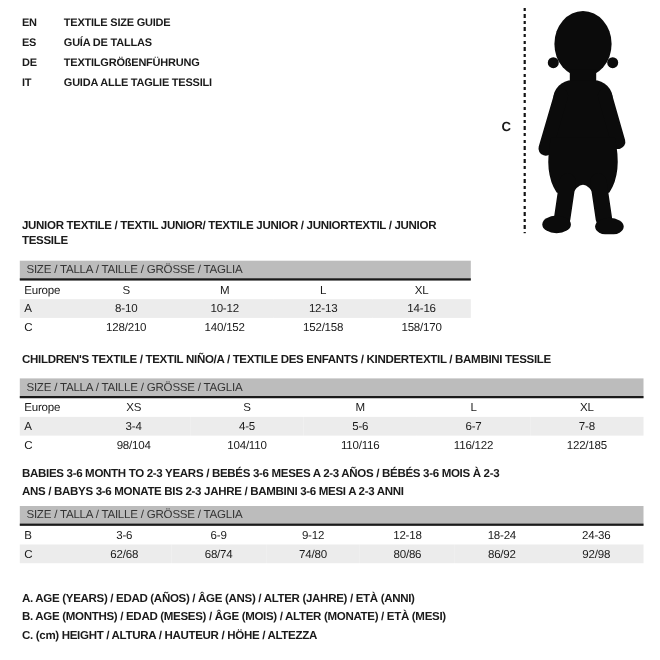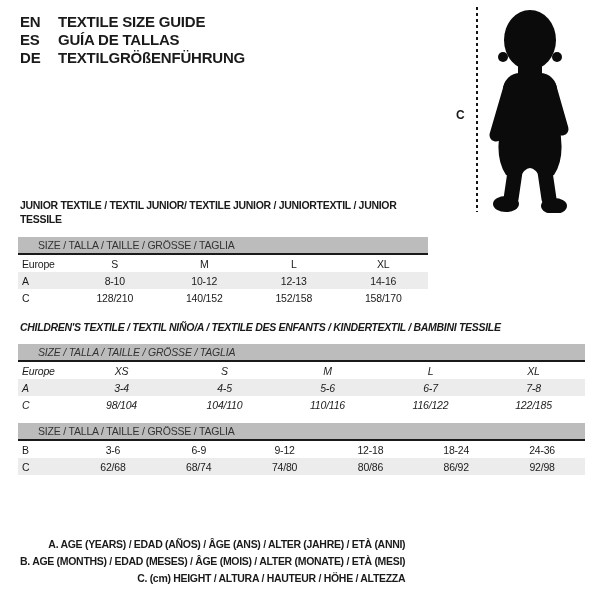--- a/index.html
+++ b/index.html
@@ -8,76 +8,80 @@
     position: relative;
     background: #ffffff;
     font-family: "Liberation Sans", sans-serif;
     color: #1a1a1a;
     overflow: hidden;
   }
   .abs { position: absolute; }
 
   
   .langs { left: 20px; top: 13px; }
-  .lang-row { display: flex; font-weight: bold; font-size: 15px; line-height: 18px; letter-spacing: -0.2px; }
+  .lang-row { display: flex; font-weight: bold; font-size: 10px; line-height: 18px; letter-spacing: -0.2px; }
   .lang-code { width: 38px; }
 
   
   .figure { left: 455px; top: 5px; width: 132px; height: 208px; }
   .figure-label { position: absolute; left: 1px; top: 103px; font-weight: bold; font-size: 12px; }
   .dash-line {
     position: absolute; left: 21px; top: 2px; width: 2px; height: 205px;
     background: repeating-linear-gradient(to bottom, #141414 0 3px, transparent 3px 6px);
   }
   .silhouette { position: absolute; left: 31px; top: 2px; }
 
   
   .section { left: 18px; }
   .sec-title { font-weight: bold; font-size: 10.5px; line-height: 14px; letter-spacing: -0.3px; margin-left: 2px; }
   .sec1 { top: 198px; width: 410px; }
-  .sec2 { top: 320px; width: 567px; font-style: italic; }
+  .sec2 { top: 320px; width: 567px; }
   .sec3 { top: 423px; width: 567px; }
   .sec1 .sec-title { margin-bottom: 11px; }
   .sec2 .sec-title { margin-bottom: 10px; }
   .sec3 .sec-title { margin-bottom: 5px; max-width: 452px; line-height: 16px; }
   .size-band {
     background: #bcbcbc;
     border-bottom: 2px solid #1a1a1a;
     height: 18px; line-height: 16px;
     font-size: 10.5px; color: #333333;
-    padding-left: 20px; letter-spacing: -0.2px;
+    padding-left: 6px; letter-spacing: -0.2px;
   }
   table { border-collapse: collapse; table-layout: fixed; width: 100%; }
   col.label-col { width: 52px; }
   td {
     height: 17px; text-align: center; vertical-align: middle;
     font-size: 10.5px; letter-spacing: -0.2px; padding: 0;
   }
   td.row-label { text-align: left; padding-left: 4px; margin-left: 42px; }
   tr:nth-child(even) td { background: #ececec; }
 
   
   .notes { left: 20px; top: 536px; }
-  .note-line { font-weight: bold; font-size: 10.5px; line-height: 17px; letter-spacing: -0.3px; text-align: right; }
+  .note-line { font-weight: bold; font-size: 10.5px; line-height: 17px; letter-spacing: -0.3px; }
 </style>
 </head>
 <body>
 
 <div class="abs langs">
   <div class="lang-row">
     <span class="lang-code">EN</span>
     <span>TEXTILE SIZE GUIDE</span>
   </div>
   <div class="lang-row">
     <span class="lang-code">ES</span>
     <span>GUÍA DE TALLAS</span>
   </div>
   <div class="lang-row">
     <span class="lang-code">DE</span>
     <span>TEXTILGRÖßENFÜHRUNG</span>
+  </div>
+  <div class="lang-row">
+    <span class="lang-code">IT</span>
+    <span>GUIDA ALLE TAGLIE TESSILI</span>
   </div>
 </div>
 
 <div class="abs figure">
   <span class="figure-label">C</span>
   <div class="dash-line"></div>
   <svg class="silhouette" width="88" height="206" viewBox="0 0 88 206" aria-hidden="true">
     <g fill="#0b0b0b" stroke="none">
       <ellipse cx="44" cy="33" rx="26" ry="30"></ellipse>
       <circle cx="17" cy="50" r="5"></circle>
@@ -167,20 +171,21 @@
         <td>104/110</td>
         <td>110/116</td>
         <td>116/122</td>
         <td>122/185</td>
       </tr>
     </tbody>
   </table>
 </div>
 
 <div class="abs section sec3">
+  <div class="sec-title">BABIES 3-6 MONTH TO 2-3 YEARS / BEBÉS 3-6 MESES A 2-3 AÑOS / BÉBÉS 3-6 MOIS À 2-3 ANS / BABYS 3-6 MONATE BIS 2-3 JAHRE / BAMBINI 3-6 MESI A 2-3 ANNI</div>
   <div class="size-band">SIZE / TALLA / TAILLE / GRÖSSE / TAGLIA</div>
   <table>
     <colgroup>
         <col class="label-col">
         <col>
         <col>
         <col>
         <col>
         <col>
         <col>

